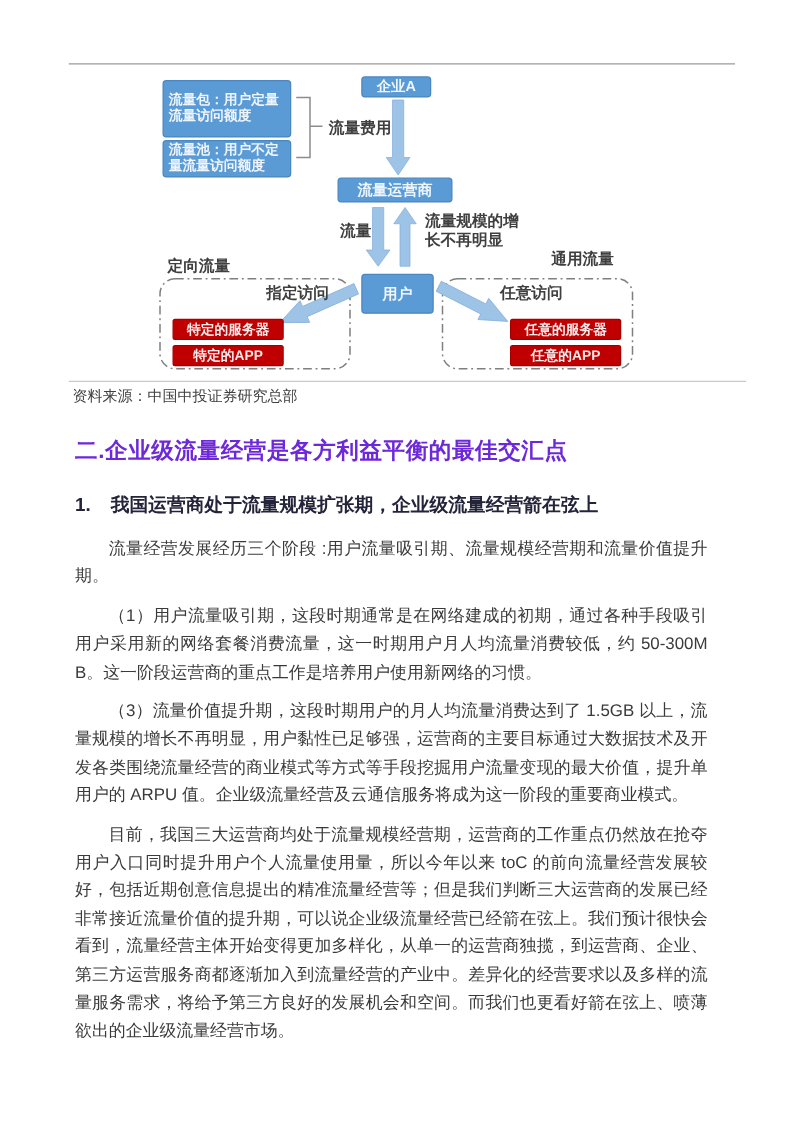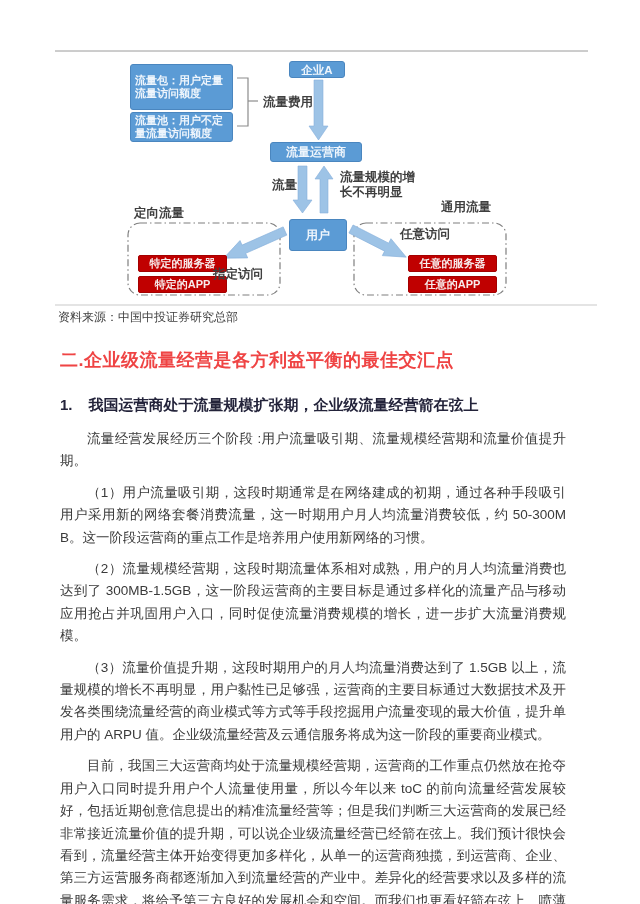--- a/index.html
+++ b/index.html
@@ -33,21 +33,21 @@
     position:absolute; color:#3f3f3f; font-weight:bold;
     font-size:12.5px; line-height:15px; word-break:break-all;
   }
   .source {
     position:absolute; left:58px; top:309px; font-size:12px; color:#404040;
   }
 
   
   .content { position:absolute; left:60px; top:332px; width:522px; }
   .h-main {
-    font-size:18px; font-weight:bold; color:#ef4444;
+    font-size:18px; font-weight:bold; color:#6d28d9;
     margin:16px 0 0 0; line-height:24px; letter-spacing:0.5px;
   }
   .h-sub {
     display:flex; margin:22px 0 0 0; font-size:15px; font-weight:bold;
     color:#23233a; line-height:21px;
   }
   .h-sub .num { margin-right:16px; }
   .content p {
     margin:9px 16px 0 0; font-size:13.5px; line-height:22.4px; color:#3a3a3a;
     text-indent:2em; text-align:justify; word-break:break-all;
@@ -97,34 +97,33 @@
     <div class="rbox" style="left:138px; top:255px; width:89px; height:17px;">特定的服务器</div>
     <div class="rbox" style="left:138px; top:276px; width:89px; height:17px;">特定的APP</div>
     <div class="rbox" style="left:408px; top:255px; width:89px; height:17px;">任意的服务器</div>
     <div class="rbox" style="left:408px; top:276px; width:89px; height:17px;">任意的APP</div>
 
     <div class="dlabel" style="left:263px; top:95px;">流量费用</div>
     <div class="dlabel" style="left:272px; top:178px;">流量</div>
     <div class="dlabel" style="left:340px; top:170px; width:82px;">流量规模的增长不再明显</div>
     <div class="dlabel" style="left:134px; top:206px;">定向流量</div>
     <div class="dlabel" style="left:441px; top:200px;">通用流量</div>
-    <div class="dlabel" style="left:213px; top:227px;margin-top:40px;">指定访问</div>
+    <div class="dlabel" style="left:213px; top:227px;">指定访问</div>
     <div class="dlabel" style="left:380px; top:227px;margin-left:20px;">任意访问</div>
 
     <div class="source">资料来源：中国中投证券研究总部</div>
   </div>
 
   <div class="content">
     <div class="h-main">二.企业级流量经营是各方利益平衡的最佳交汇点</div>
 
     <div class="h-sub">
       <span class="num">1.</span>
       <span>我国运营商处于流量规模扩张期，企业级流量经营箭在弦上</span>
     </div>
 
     <p class="first">流量经营发展经历三个阶段 :用户流量吸引期、流量规模经营期和流量价值提升期。</p>
     <p>（1）用户流量吸引期，这段时期通常是在网络建成的初期，通过各种手段吸引用户采用新的网络套餐消费流量，这一时期用户月人均流量消费较低，约 50-300MB。这一阶段运营商的重点工作是培养用户使用新网络的习惯。</p>
-    <p>（2）流量规模经营期，这段时期流量体系相对成熟，用户的月人均流量消费也达到了 300MB-1.5GB，这一阶段运营商的主要目标是通过多样化的流量产品与移动应用抢占并巩固用户入口，同时促使流量消费规模的增长，进一步扩大流量消费规模。</p>
     <p>（3）流量价值提升期，这段时期用户的月人均流量消费达到了 1.5GB 以上，流量规模的增长不再明显，用户黏性已足够强，运营商的主要目标通过大数据技术及开发各类围绕流量经营的商业模式等方式等手段挖掘用户流量变现的最大价值，提升单用户的 ARPU 值。企业级流量经营及云通信服务将成为这一阶段的重要商业模式。</p>
     <p>目前，我国三大运营商均处于流量规模经营期，运营商的工作重点仍然放在抢夺用户入口同时提升用户个人流量使用量，所以今年以来 toC 的前向流量经营发展较好，包括近期创意信息提出的精准流量经营等；但是我们判断三大运营商的发展已经非常接近流量价值的提升期，可以说企业级流量经营已经箭在弦上。我们预计很快会看到，流量经营主体开始变得更加多样化，从单一的运营商独揽，到运营商、企业、第三方运营服务商都逐渐加入到流量经营的产业中。差异化的经营要求以及多样的流量服务需求，将给予第三方良好的发展机会和空间。而我们也更看好箭在弦上、喷薄欲出的企业级流量经营市场。</p>
   </div>
 
 </div>
 
 </body></html>

